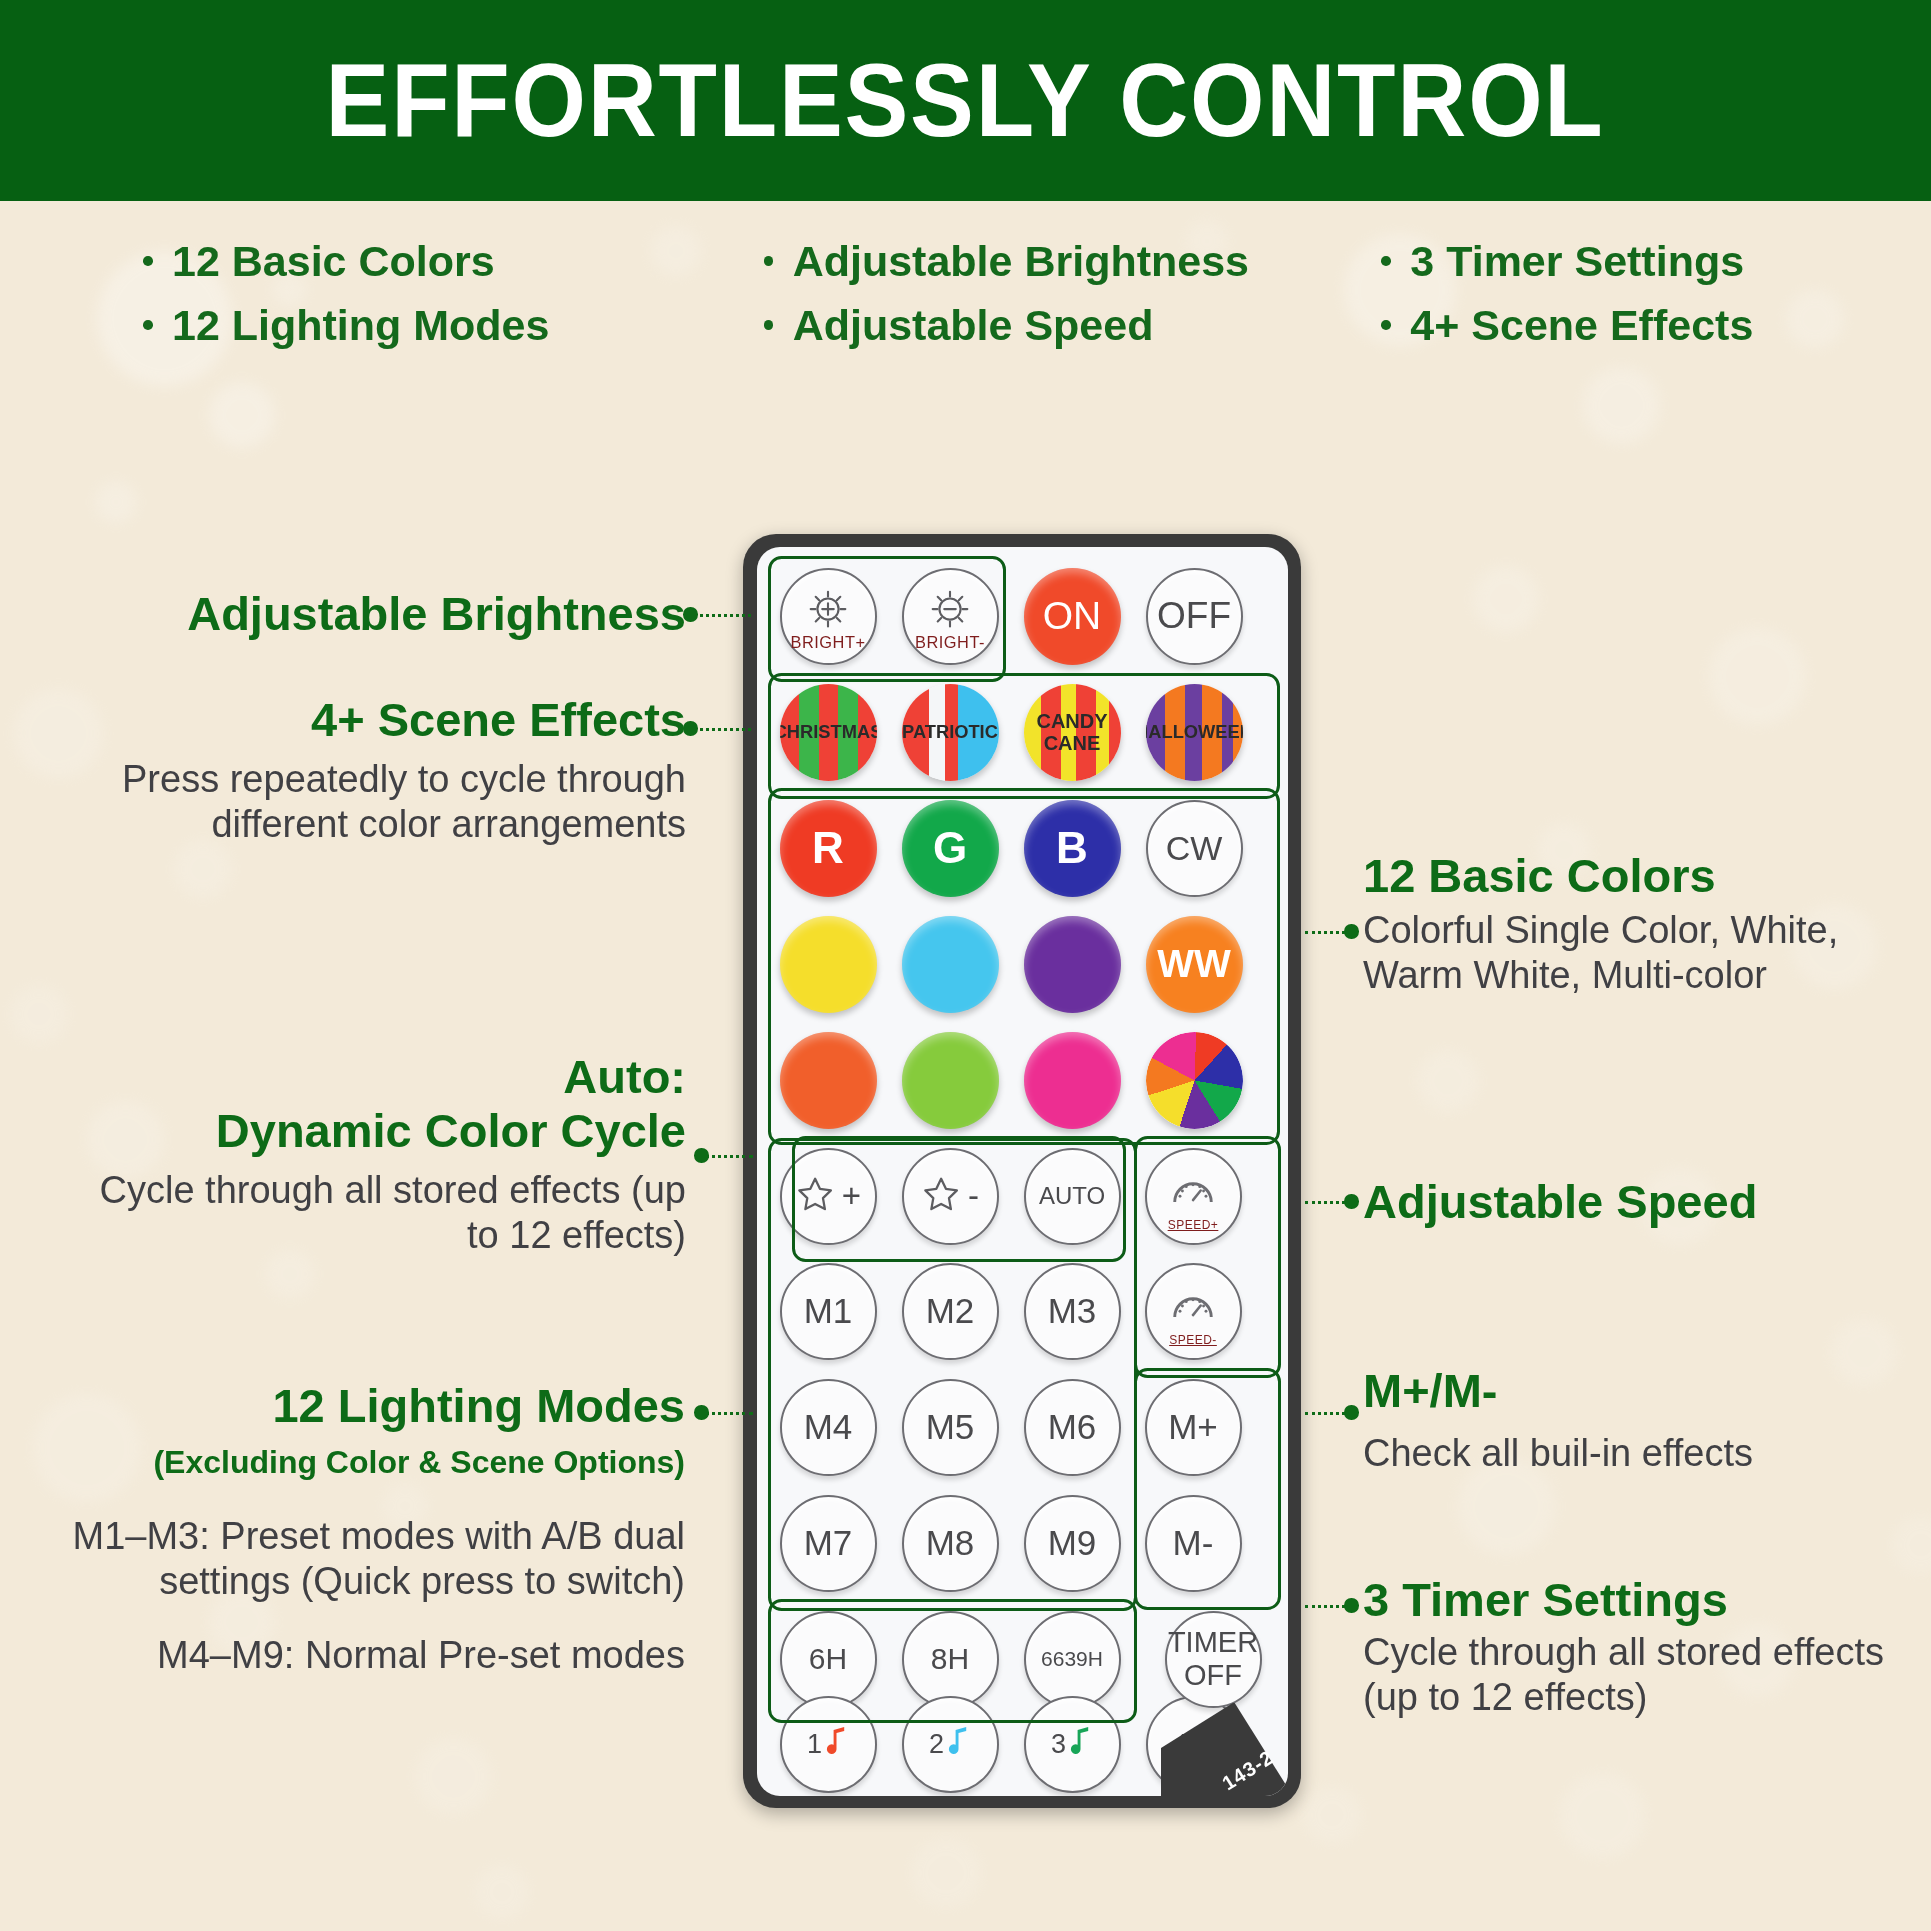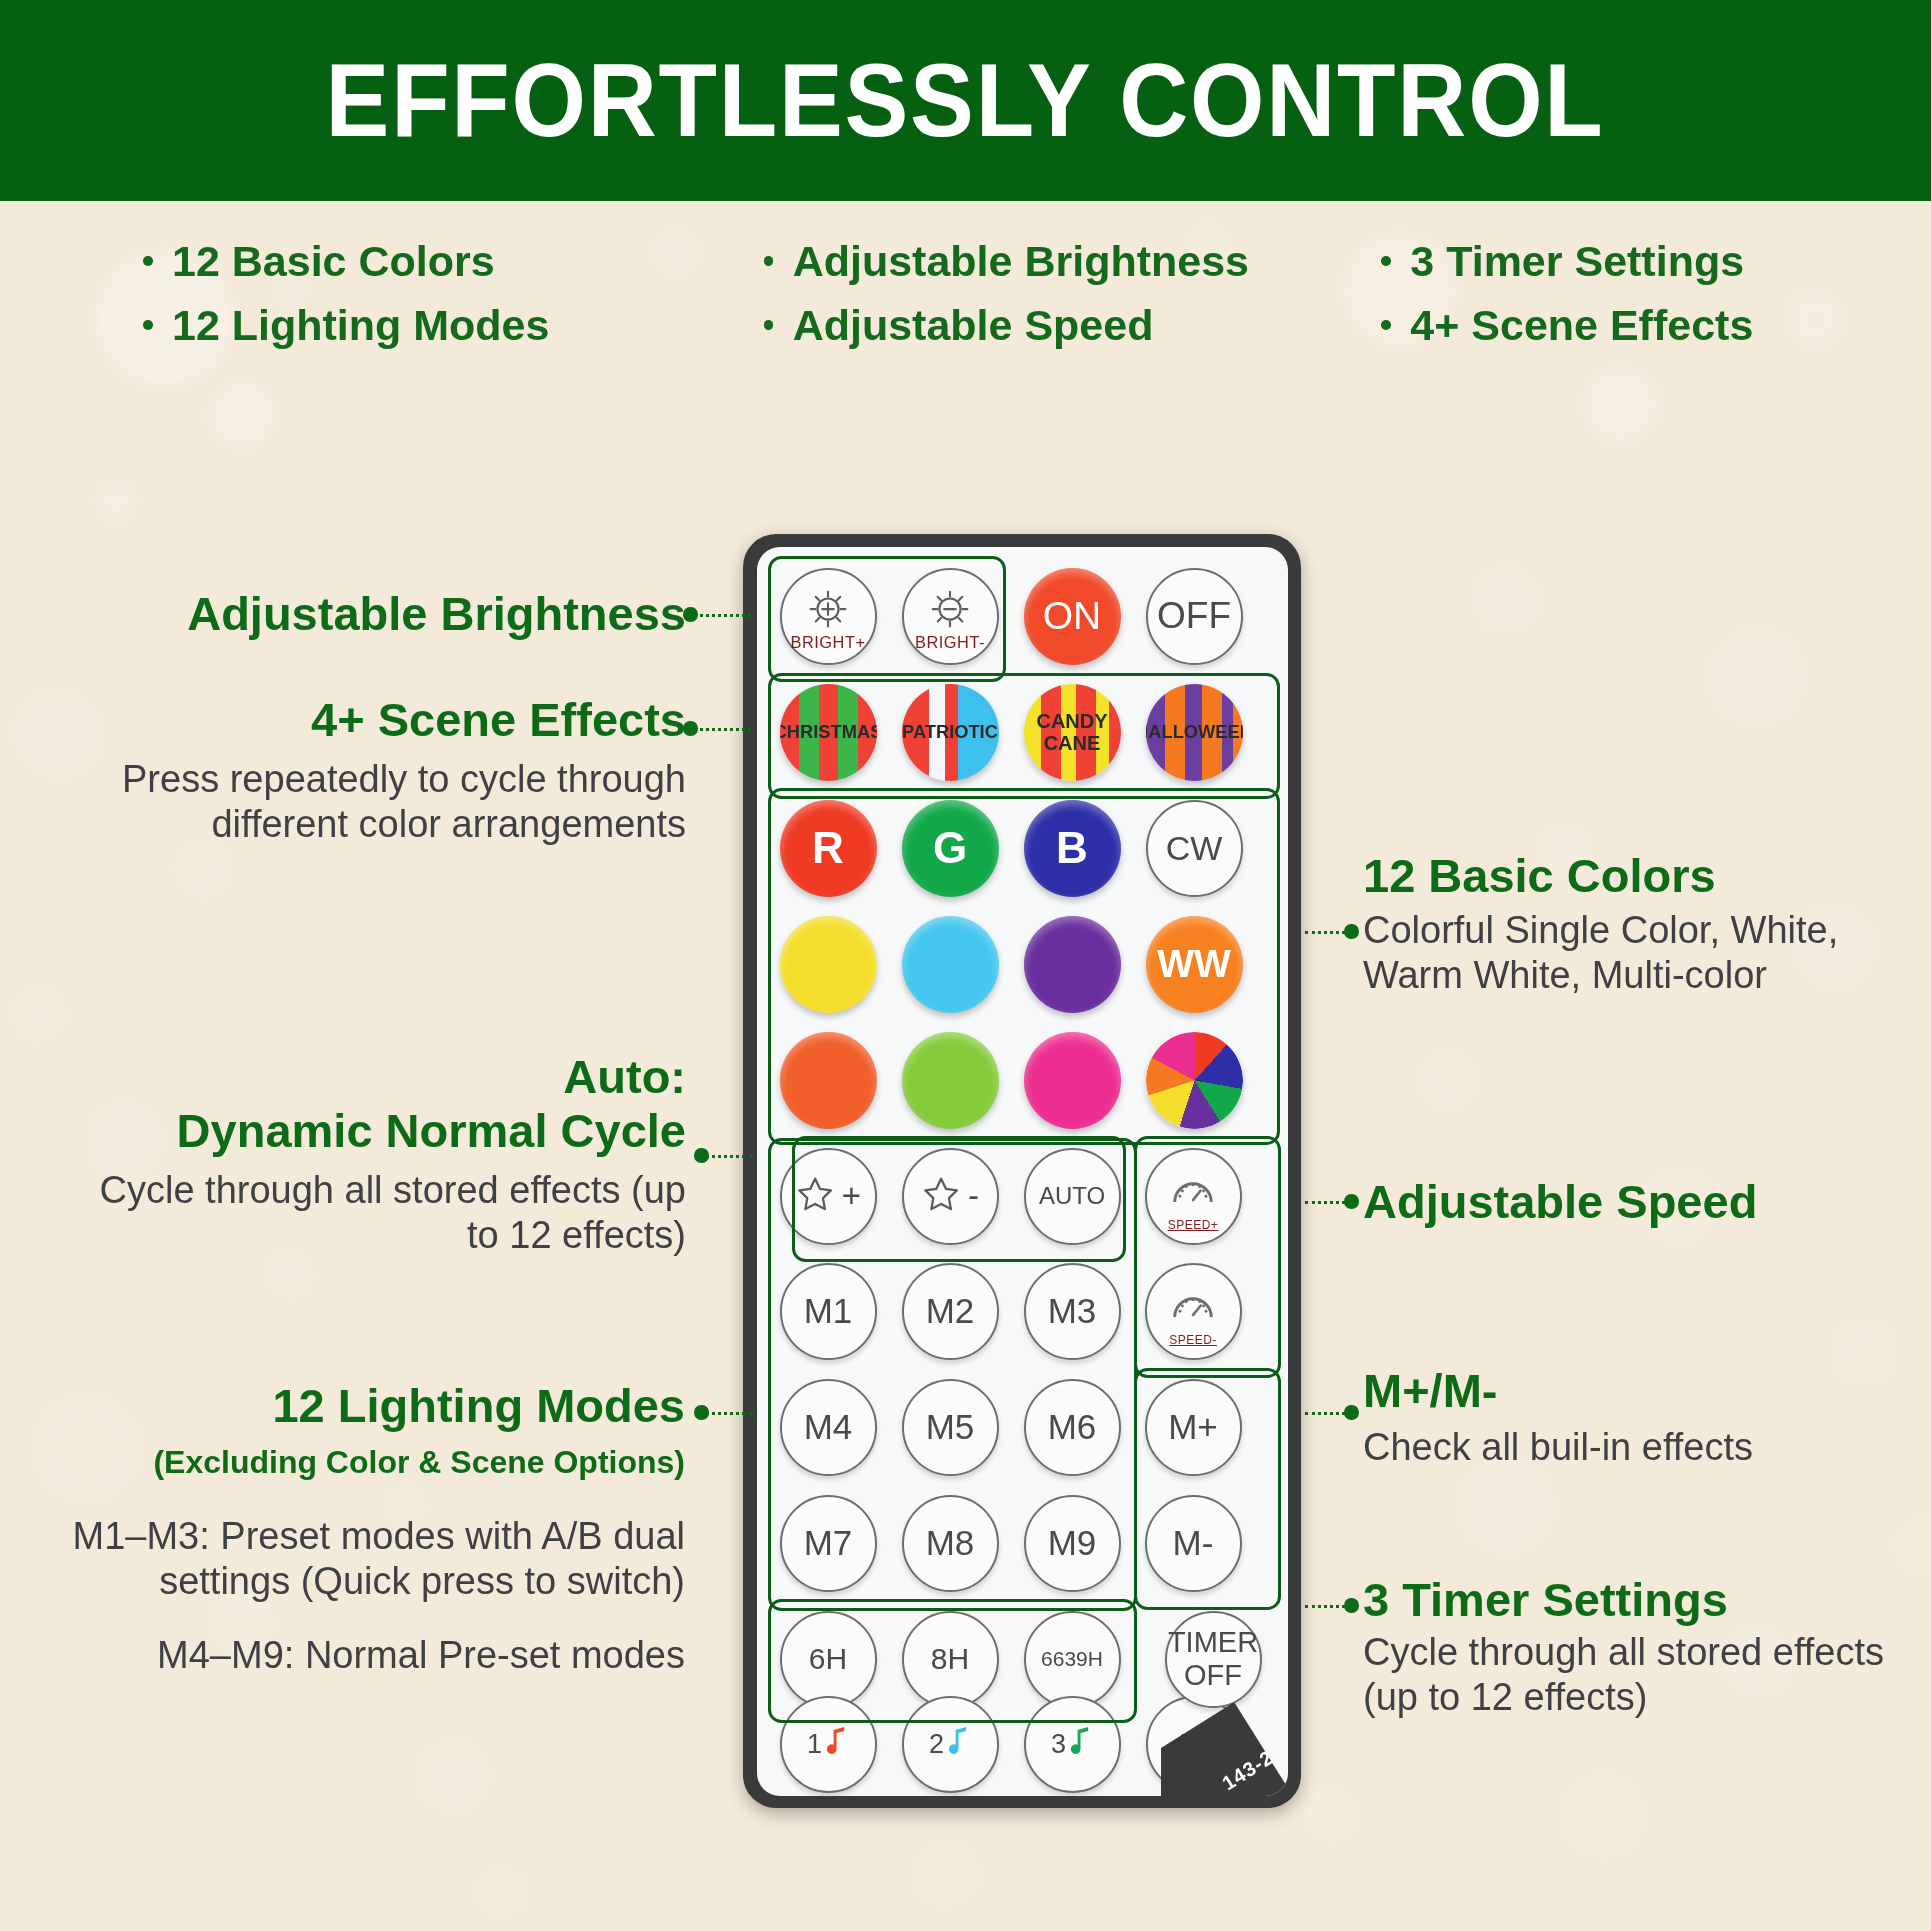--- a/index.html
+++ b/index.html
@@ -538,21 +538,21 @@
 
 <div class="callout" style="left:58px;top:693px;width:628px;text-align:right;">
   <div class="ctitle">4+ Scene Effects</div>
   <div class="cbody" style="margin-top:9.7px;">Press repeatedly to cycle through different color arrangements</div>
 </div>
 <div class="lead" style="left:693px;top:728px;width:58px;"></div>
 <div class="leaddot" style="left:683px;top:721px;"></div>
 
 <div class="callout" style="left:58px;top:1050px;width:628px;text-align:right;">
   <div class="ctitle">Auto:</div>
-  <div class="ctitle">Dynamic Normal Cycle</div>
+  <div class="ctitle">Dynamic Color Cycle</div>
   <div class="cbody" style="margin-top:9.7px;">Cycle through all stored effects (up to 12 effects)</div>
 </div>
 <div class="lead" style="left:705px;top:1155px;width:48px;"></div>
 <div class="leaddot" style="left:694px;top:1148px;"></div>
 
 <div class="callout" style="left:48px;top:1379px;width:637px;text-align:right;">
   <div class="ctitle">12 Lighting Modes</div>
   <div class="ctitle sm" style="margin-top:1.9px;">(Excluding Color &amp; Scene Options)</div>
   <div class="cbody" style="margin-top:25px;">M1–M3: Preset modes with A/B dual settings (Quick press to switch)</div>
   <div class="cbody" style="margin-top:29px;">M4–M9: Normal Pre-set modes</div>
@@ -568,21 +568,21 @@
 <div class="leaddot" style="left:1344px;top:924px;"></div>
 
 <div class="callout" style="left:1363px;top:1174px;width:541px;">
   <div class="rtitle">Adjustable Speed</div>
 </div>
 <div class="lead" style="left:1305px;top:1201px;width:46px;"></div>
 <div class="leaddot" style="left:1344px;top:1194px;"></div>
 
 <div class="callout" style="left:1363px;top:1363px;width:541px;">
   <div class="rtitle">M+/M-</div>
-  <div class="rbody" style="margin-top:6px;">Check all buil-in effects</div>
+  <div class="rbody" style="margin-top:12px;">Check all buil-in effects</div>
 </div>
 <div class="lead" style="left:1305px;top:1412px;width:46px;"></div>
 <div class="leaddot" style="left:1344px;top:1405px;"></div>
 
 <div class="callout" style="left:1363px;top:1572px;width:560px;">
   <div class="rtitle">3 Timer Settings</div>
   <div class="rbody" style="margin-top:1.9px;">Cycle through all stored effects (up to 12 effects)</div>
 </div>
 <div class="lead" style="left:1305px;top:1605px;width:46px;"></div>
 <div class="leaddot" style="left:1344px;top:1598px;"></div>

